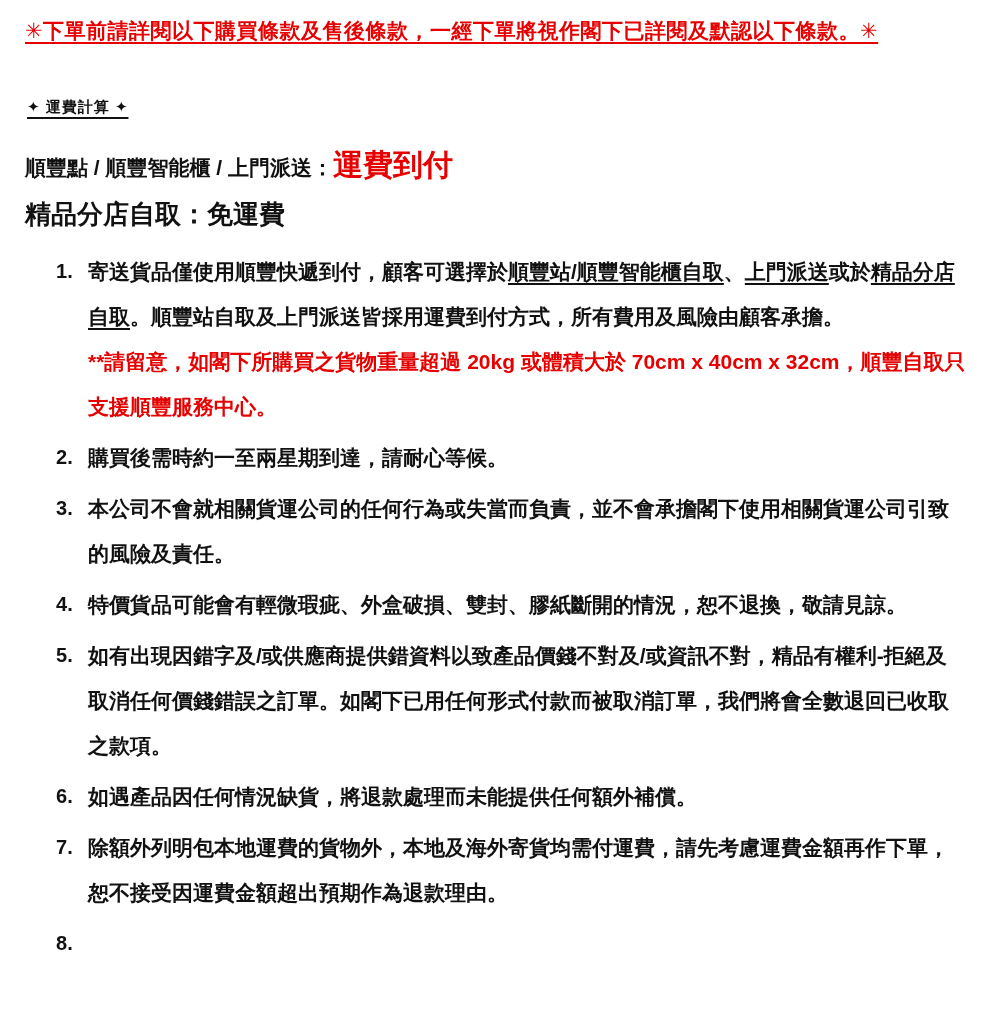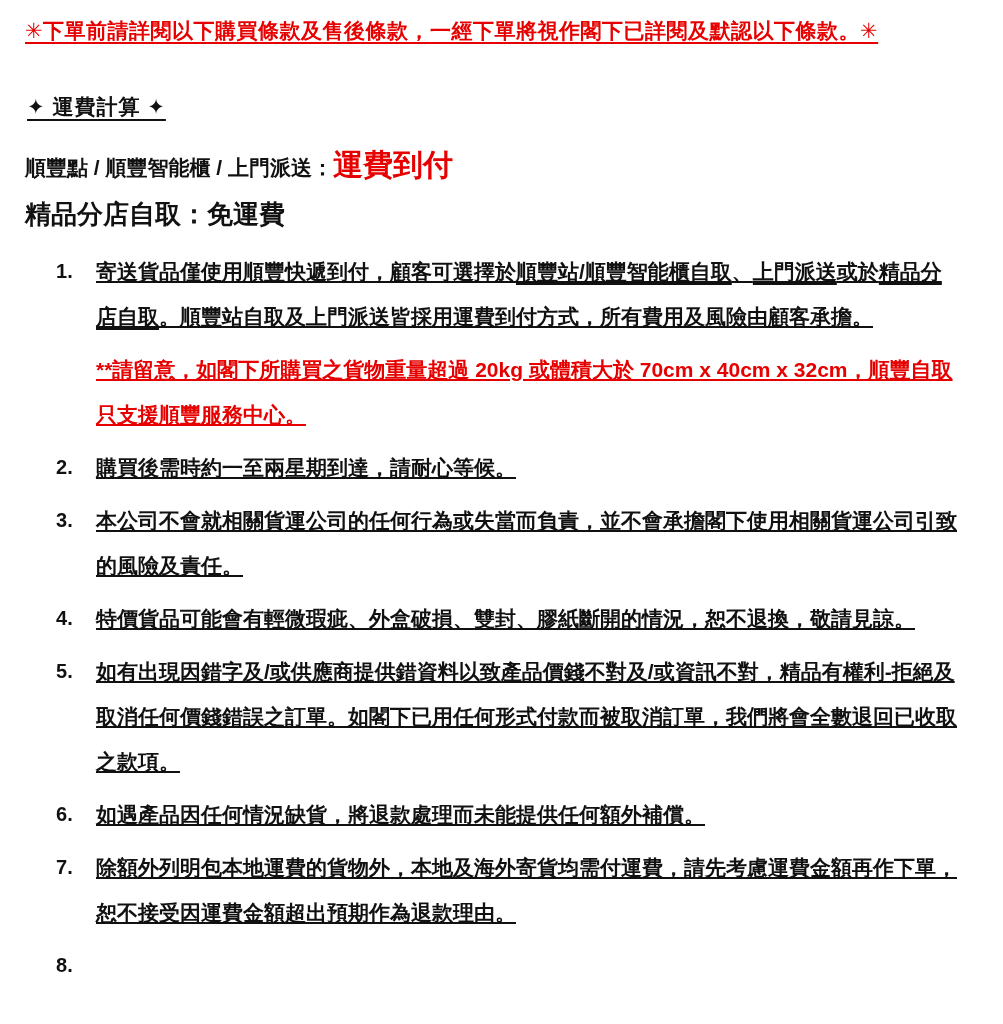--- a/index.html
+++ b/index.html
@@ -18,21 +18,21 @@
   .notice{
     margin:0;font-size:21px;line-height:30px;
     color:var(--red);
     text-decoration:underline;
     text-decoration-thickness:2px;
     text-underline-offset:4px;
     letter-spacing:.5px;
   }
 
   .sec-heading{
-    font-size:21px;line-height:26px;margin:48px 0 0 2px;
+    font-size:15px;line-height:26px;margin:48px 0 0 2px;
     text-decoration:underline;
     text-decoration-thickness:2px;
     text-underline-offset:5px;
     letter-spacing:1px;
   }
   .terms-heading{margin-top:66px;}
 
   .ship-methods{margin:26px 0 0 0;font-size:21px;line-height:38px;}
   .red-big{color:var(--red);font-size:30px;margin-top:12px;}
   .ship-pickup{margin:12px 0 0 0;font-size:26px;line-height:30px;}
@@ -45,21 +45,21 @@
     counter-increment:term;
     position:relative;
     font-size:21px;line-height:45px;
     margin:0 0 6px 0;
   }
   ol.terms-list>li::before{
     content:counter(term) ".";
     position:absolute;left:-32px;top:0;
     font-size:20px;
   }
-  .terms-list p{margin:8px;text-decoration:underline;}
+  .terms-list p{margin:0;}
   .red-note{color:var(--red);}
   .u{text-decoration:underline;text-decoration-thickness:2px;text-underline-offset:4px;}
 </style>
 </head>
 <body>
 
 <div class="page">
 
   <p class="notice">✳下單前請詳閱以下購買條款及售後條款，一經下單將視作閣下已詳閱及默認以下條款。✳</p>
 

